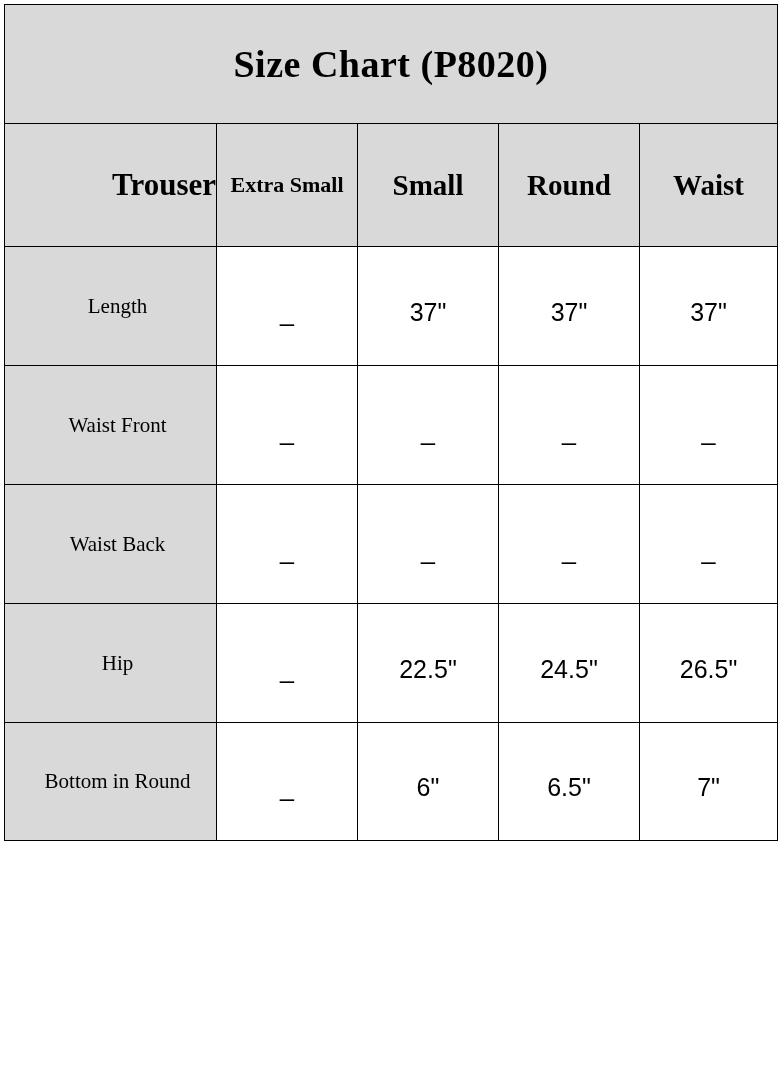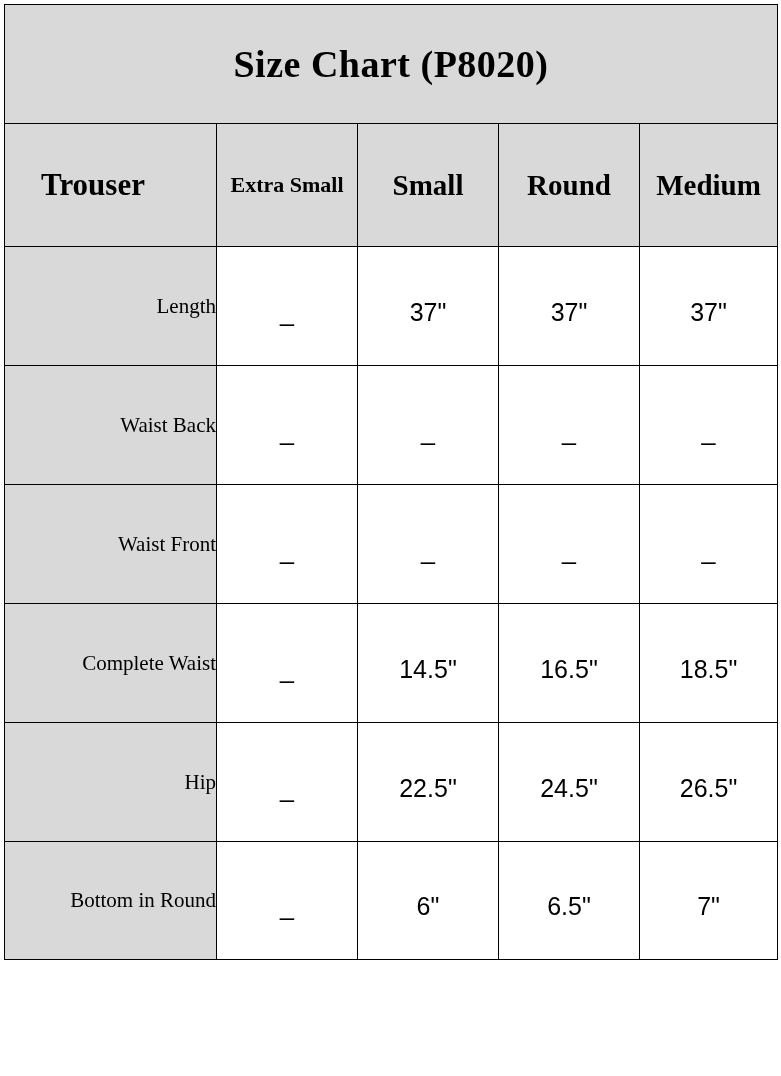--- a/index.html
+++ b/index.html
@@ -38,32 +38,32 @@
     font-family: "Liberation Serif", serif;
     letter-spacing: 0.5px;
   }
   .hdr-row th {
     background: #d9d9d9;
     height: 122px;
     font-weight: bold;
     font-family: "Liberation Serif", serif;
   }
   .hdr-label {
-    text-align: left;
+    text-align: right;
     padding-left: 36px !important;
     font-size: 31px;
   }
   .hdr-size {
     text-align: center;
     font-size: 29px;
   }
   .hdr-size.small-cap { font-size: 22px; }
   .row-label {
     background: #d9d9d9;
-    text-align: right;
+    text-align: center;
     padding-left: 14px !important;
     font-size: 21px;
     font-family: "Liberation Serif", serif;
     vertical-align: middle;
   }
   .val-cell {
     background: #ffffff;
     text-align: center;
     vertical-align: middle;
     font-size: 25px;
@@ -95,54 +95,47 @@
     </colgroup>
     <tbody>
       <tr>
         <td class="title-cell" colspan="5">Size Chart (P8020)</td>
       </tr>
       <tr class="hdr-row">
         <th class="hdr-label">Trouser</th>
         <th class="hdr-size small-cap">Extra Small</th>
         <th class="hdr-size">Small</th>
         <th class="hdr-size">Round</th>
-        <th class="hdr-size">Medium</th>
+        <th class="hdr-size">Waist</th>
       </tr>
 
       <tr class="data-row">
         <td class="row-label">Length</td>
         <td class="val-cell dash">_</td>
         <td class="val-cell">37"</td>
         <td class="val-cell">37"</td>
         <td class="val-cell">37"</td>
       </tr>
 
       <tr class="data-row">
-        <td class="row-label">Waist Back</td>
-        <td class="val-cell dash">_</td>
-        <td class="val-cell dash">_</td>
-        <td class="val-cell dash">_</td>
-        <td class="val-cell dash">_</td>
-      </tr>
-
-      <tr class="data-row">
         <td class="row-label">Waist Front</td>
         <td class="val-cell dash">_</td>
         <td class="val-cell dash">_</td>
         <td class="val-cell dash">_</td>
         <td class="val-cell dash">_</td>
       </tr>
 
       <tr class="data-row">
-        <td class="row-label">Complete Waist</td>
+        <td class="row-label">Waist Back</td>
         <td class="val-cell dash">_</td>
-        <td class="val-cell">14.5"</td>
-        <td class="val-cell">16.5"</td>
-        <td class="val-cell">18.5"</td>
+        <td class="val-cell dash">_</td>
+        <td class="val-cell dash">_</td>
+        <td class="val-cell dash">_</td>
       </tr>
+
 
       <tr class="data-row">
         <td class="row-label">Hip</td>
         <td class="val-cell dash">_</td>
         <td class="val-cell">22.5"</td>
         <td class="val-cell">24.5"</td>
         <td class="val-cell">26.5"</td>
       </tr>
 
 

